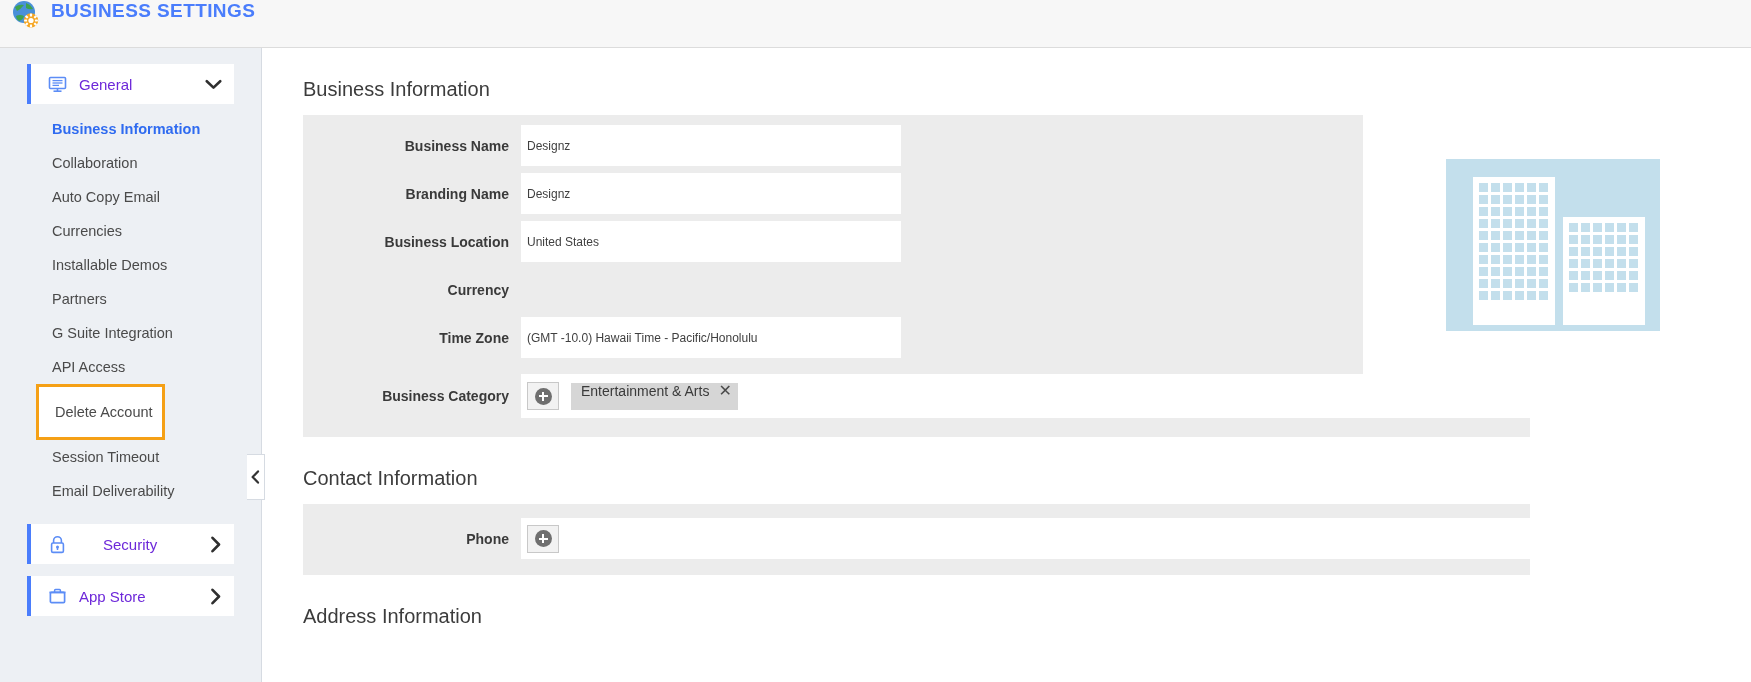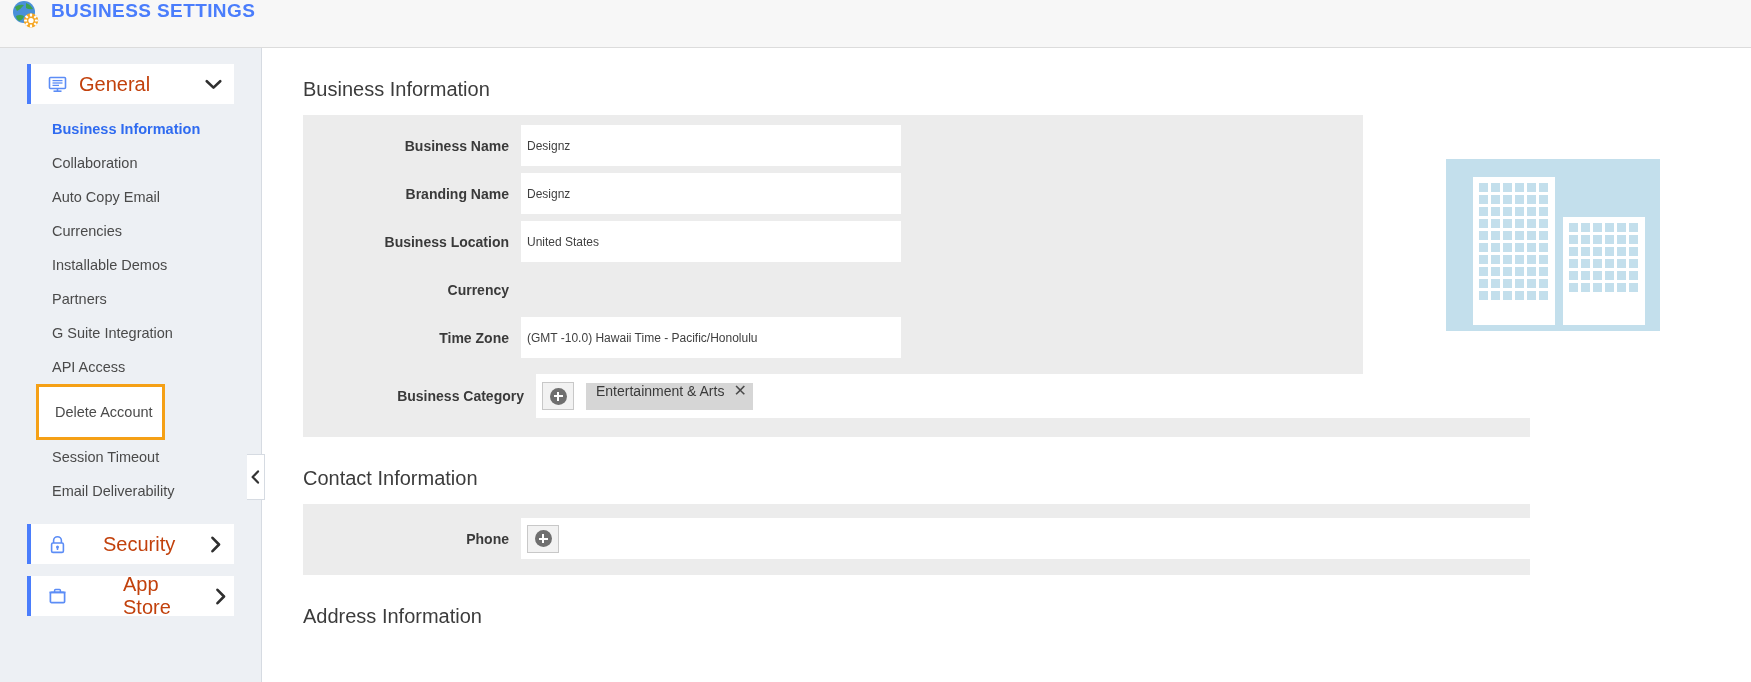--- a/index.html
+++ b/index.html
@@ -52,21 +52,21 @@
   }
   .nav-group-header::before {
     content: ""; position: absolute; left: 0; top: 0; bottom: 0; width: 4px;
     background: #4a7dfc;
   }
   .nav-group-header .nav-icon {
     width: 20px; height: 18px; flex: 0 0 auto;
     display: flex; align-items: center; justify-content: center;
   }
   .nav-group-header .nav-label {
-    margin-left: 12px; font-size: 20px; color: #c2410c; flex: 1 1 auto;
+    margin-left: 12px; font-size: 15px; color: #6d28d9; flex: 1 1 auto;
   }
   .nav-group-header .nav-chevron {
     margin-right: 12px; color: #3a3a3a; display: flex; align-items: center;
   }
 
   .nav-sub-list { margin: 0; padding: 0; list-style: none; }
   .nav-sub-item {
     height: 34px; display: flex; align-items: center;
     padding-left: 52px;
     font-size: 14.5px; color: #4a4a4a;
@@ -133,21 +133,21 @@
   .form-field {
     width: 380px; flex: 0 0 380px;
     background: #ffffff;
     display: flex; align-items: center;
     padding-left: 6px;
     font-size: 12px; color: #3f3f3f;
   }
   .form-field.wide-tz { width: 380px; }
 
   
-  .row-category { margin-top: 16px; align-items: center; min-height: 44px; padding-left: 15px; }
+  .row-category { margin-top: 16px; align-items: center; min-height: 44px; }
   .category-field {
     flex: 1 1 auto;
     background: #ffffff;
     display: flex; align-items: center;
     padding: 4px 6px;
     min-height: 44px;
   }
   .add-btn {
     width: 32px; height: 28px;
     background: #f2f2f2;
@@ -319,21 +319,21 @@
         </svg>
       </span>
       <span class="nav-label">Security</span>
       <span class="nav-chevron">
         <svg width="12" height="17" viewBox="0 0 12 17">
           <polyline points="2.5,1.8 9,8.5 2.5,15.2" fill="none" stroke="#2f2f2f" stroke-width="2.6" stroke-linecap="round" stroke-linejoin="round"></polyline>
         </svg>
       </span>
     </div>
 
-    <div class="nav-group-header" style="margin-top:12px;gap:44px;">
+    <div class="nav-group-header" style="margin-top:12px;">
       <span class="nav-icon">
         <svg width="19" height="18" viewBox="0 0 19 18">
           <rect x="2.4" y="5.4" width="14.2" height="10.2" rx="1.2" fill="none" stroke="#5c8df6" stroke-width="1.7"></rect>
           <line x1="1.4" y1="5.4" x2="17.6" y2="5.4" stroke="#5c8df6" stroke-width="1.7"></line>
           <path d="M6.6 5.2 V3.4 a0.9 0.9 0 0 1 0.9-0.9 h4 a0.9 0.9 0 0 1 0.9 0.9 V5.2" fill="none" stroke="#5c8df6" stroke-width="1.5"></path>
         </svg>
       </span>
       <span class="nav-label">App Store</span>
       <span class="nav-chevron">
         <svg width="12" height="17" viewBox="0 0 12 17">

